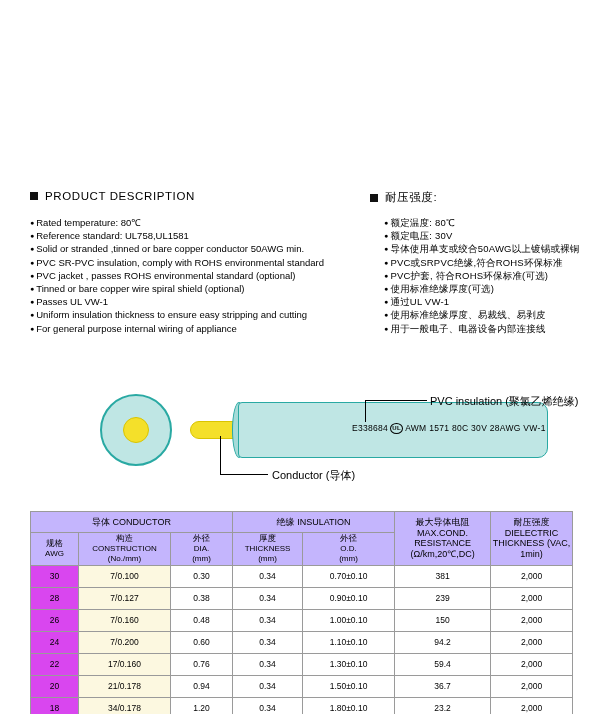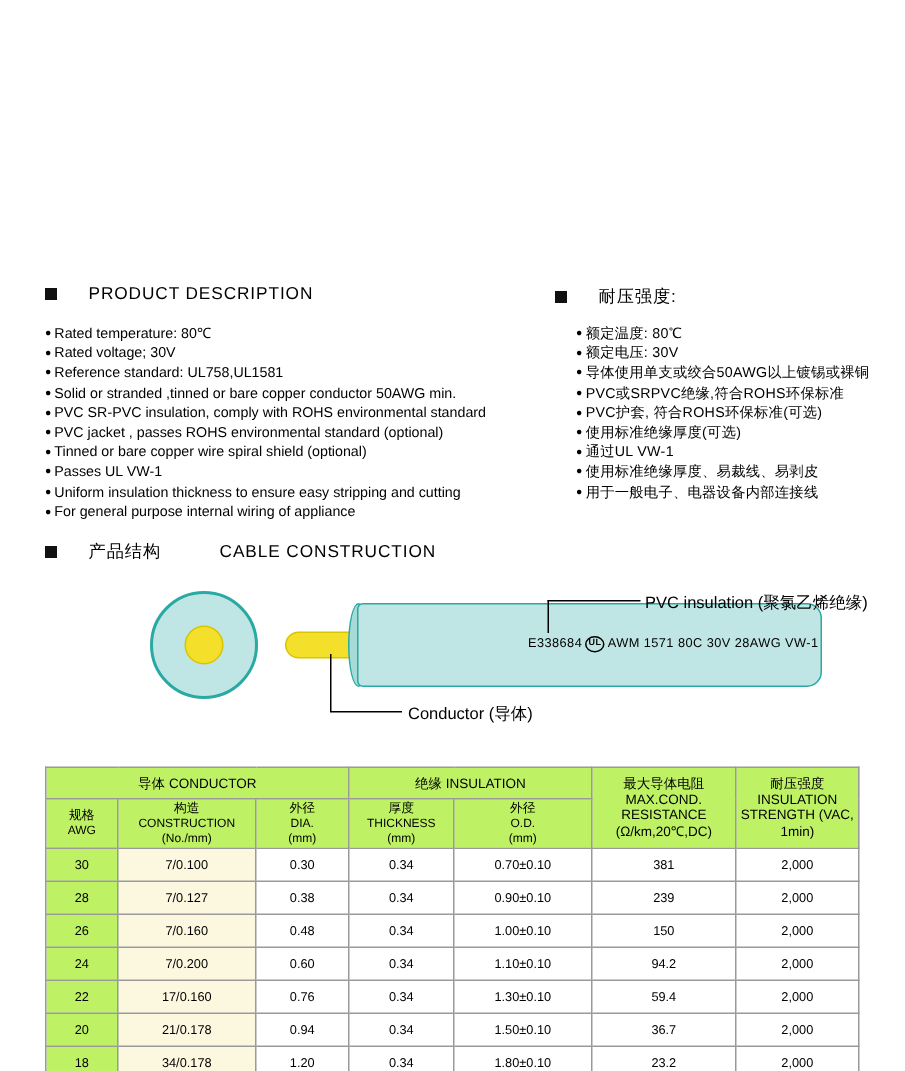--- a/index.html
+++ b/index.html
@@ -20,21 +20,21 @@
     left: 0; top: 0;
     width: 603px;
     height: 714px;
   }
 
   
   .sec-head {
     position: absolute;
     display: flex;
     align-items: center;
-    gap: 21px;
+    gap: 7px;
     font-size: 11.5px;
     letter-spacing: 0.6px;
   }
   .sec-head .sq {
     width: 8px;
     height: 8px;
     background: #111;
     display: inline-block;
   }
   .sec-head .txt { white-space: nowrap; }
@@ -168,51 +168,50 @@
   }
   th, td {
     border: 1px solid #9a9a9a;
     text-align: center;
     vertical-align: middle;
     padding: 0;
     height: 21px;
     line-height: 10.5px;
     font-weight: normal;
   }
-  thead th { background: #bef264; }
+  thead th { background: #c4b5fd; }
   .hd-main { height: 20px; font-size: 9px; }
   .hd-sub { height: 26px; }
   .hd-sub .l1 { display: block; font-size: 8.5px; }
   .hd-sub .l2 { display: block; font-size: 8px; }
   .hd-sub .l3 { display: block; font-size: 8px; }
   td.awg { background: #f4f4f4; }
   td.constr { background: #fcf8e0; }
   tbody tr:nth-child(even) td:not(.awg):not(.constr) { background: #ffffff; }
   tbody tr td { background: #ffffff; }
-  tbody tr td.awg { background: #bef264; }
+  tbody tr td.awg { background: #d946ef; }
   tbody tr td.constr { background: #fcf8e0; }
 </style>
 </head>
 <body>
 
 <div class="page">
 
   <div class="sec-head" style="left:30px; top:190px;">
     <span class="sq"></span>
     <span class="txt">PRODUCT  DESCRIPTION</span>
   </div>
 
   <div class="sec-head" style="left:370px; top:190px;">
     <span class="sq"></span>
     <span class="txt">耐压强度:</span>
   </div>
 
   <div class="bullets en" style="left:30px; top:216px;">
     <span class="li">Rated temperature: 80℃</span>
-    <span class="li">Rated voltage; 30V</span>
     <span class="li">Reference standard: UL758,UL1581</span>
     <span class="li">Solid or stranded ,tinned or bare copper conductor 50AWG min.</span>
     <span class="li">PVC SR-PVC insulation, comply with ROHS environmental standard</span>
     <span class="li">PVC jacket , passes ROHS environmental standard (optional)</span>
     <span class="li">Tinned or bare copper wire spiral shield (optional)</span>
     <span class="li">Passes UL  VW-1</span>
     <span class="li">Uniform insulation thickness to ensure easy stripping and cutting</span>
     <span class="li">For general purpose internal wiring of appliance</span>
   </div>
 
@@ -221,25 +220,20 @@
     <span class="li">额定电压: 30V</span>
     <span class="li">导体使用单支或绞合50AWG以上镀锡或裸铜</span>
     <span class="li">PVC或SRPVC绝缘,符合ROHS环保标准</span>
     <span class="li">PVC护套, 符合ROHS环保标准(可选)</span>
     <span class="li">使用标准绝缘厚度(可选)</span>
     <span class="li">通过UL  VW-1</span>
     <span class="li">使用标准绝缘厚度、易裁线、易剥皮</span>
     <span class="li">用于一般电子、电器设备内部连接线</span>
   </div>
 
-  <div class="sec-head" style="left:30px; top:360px;">
-    <span class="sq"></span>
-    <span class="txt">产品结构</span>
-    <span class="txt2">CABLE CONSTRUCTION</span>
-  </div>
 
   <div class="diagram">
 
     <div class="cross">
       <div class="cross-core"></div>
     </div>
 
     <div class="conductor-rod"></div>
     <div class="jacket-left-cap"></div>
     <div class="jacket"></div>
@@ -278,21 +272,21 @@
             <span class="l1">绝缘</span>
             <span class="l2">INSULATION</span>
           </th>
           <th class="hd-main" rowspan="2">
             <span class="l1">最大导体电阻</span>
             <span class="l2">MAX.COND. RESISTANCE</span>
             <span class="l3">(Ω/km,20℃,DC)</span>
           </th>
           <th class="hd-main" rowspan="2">
             <span class="l1">耐压强度</span>
-            <span class="l2">INSULATION STRENGTH</span>
+            <span class="l2">DIELECTRIC THICKNESS</span>
             <span class="l3">(VAC, 1min)</span>
           </th>
         </tr>
         <tr>
           <th class="hd-sub">
             <span class="l1">规格</span>
             <span class="l2">AWG</span>
           </th>
           <th class="hd-sub">
             <span class="l1">构造</span>

